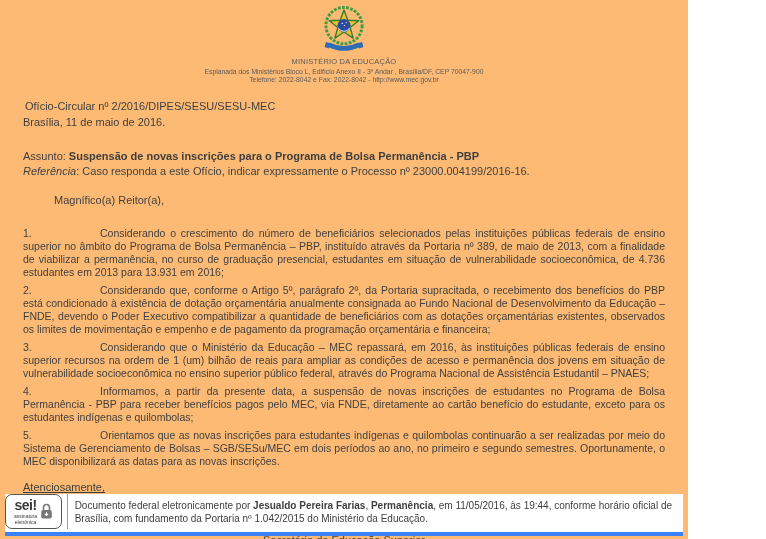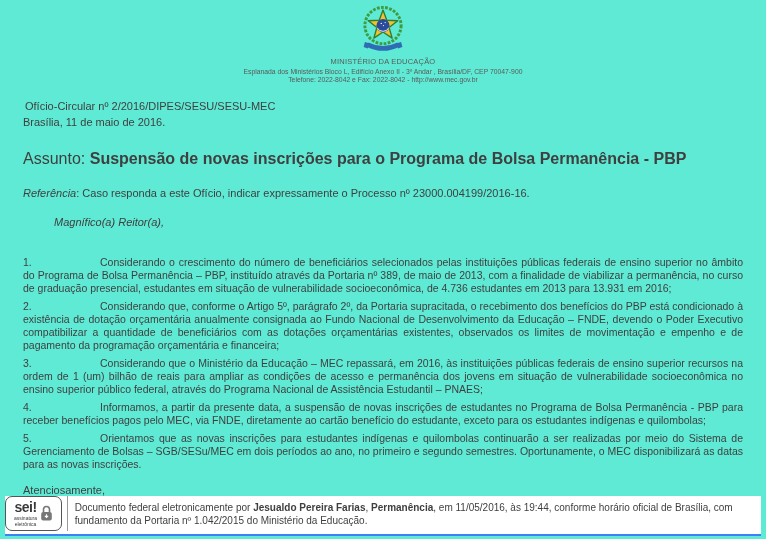--- a/index.html
+++ b/index.html
@@ -1,59 +1,59 @@
 <!DOCTYPE html>
 <html><head>
 <meta charset="utf-8">
 <style>
   * { margin:0; padding:0; box-sizing:border-box; }
   html,body { background:#ffffff; }
   .page {
     position:relative;
-    width:766px; height:539px;
-    background:#5eead4;
+    width:688px; height:539px;
+    background:#fdba74;
     font-family:"Liberation Sans", sans-serif;
     color:#3f3f3f;
     overflow:hidden;
   }
   
   .letterhead { text-align:center; padding-top:4px; }
   .crest { display:block; margin:0 auto; }
   .ministry { font-size:7.5px; color:#5a5a5a; margin-top:3px; letter-spacing:.2px; }
   .addr, .contact { font-size:6.8px; color:#5a5a5a; margin-top:1.5px; }
   
   .content { padding:0 23px; }
   .doc-number { font-size:11px; margin-top:17px; padding-left:2px; }
   .place-date { font-size:11px; text-align:left; margin-top:4px; }
   .addressee { font-size:11px; margin-top:4px; }
-  .subject { font-size:16px; margin-top:22px; }
+  .subject { font-size:11px; margin-top:22px; }
   .subject b { font-weight:bold; }
-  .reference { font-size:11px; margin-top:19px; }
+  .reference { font-size:11px; margin-top:3px; }
   .reference .ref-label { font-style:italic; }
-  .salutation { font-size:11px; margin-top:17px; padding-left:31px;font-style:italic; }
+  .salutation { font-size:11px; margin-top:17px; padding-left:31px; }
   
-  .paras { margin-top:28px; }
+  .paras { margin-top:21px; }
   .para {
     font-size:10.5px;
     line-height:13px;
     text-align:justify;
     margin-bottom:5px;
     color:#3f3f3f;
   }
   .para-num { display:inline-block; width:77px; }
-  .closing { font-size:11px; margin-top:13px; }
+  .closing { font-size:11px; margin-top:13px;text-decoration:underline; }
   
   .signer-name { font-size:11px; font-weight:bold; text-align:center; margin-top:22px; }
   .signer-title { font-size:11px; text-align:center; margin-top:7px; }
   
   .footer {
     position:absolute; left:5px; right:5px; bottom:3px;
     display:flex; align-items:center;
     background:#fff;
-    border-bottom:2px solid #3b82f6;
+    border-bottom:4px solid #3b82f6;
     padding-bottom:3px;
   }
   .sei-box {
     flex:0 0 auto;
     width:57px; height:35px;
     border:1.3px solid #555;
     border-radius:7px;
     display:flex; align-items:center; justify-content:center;
     gap:3px;
     padding:2px 3px;

